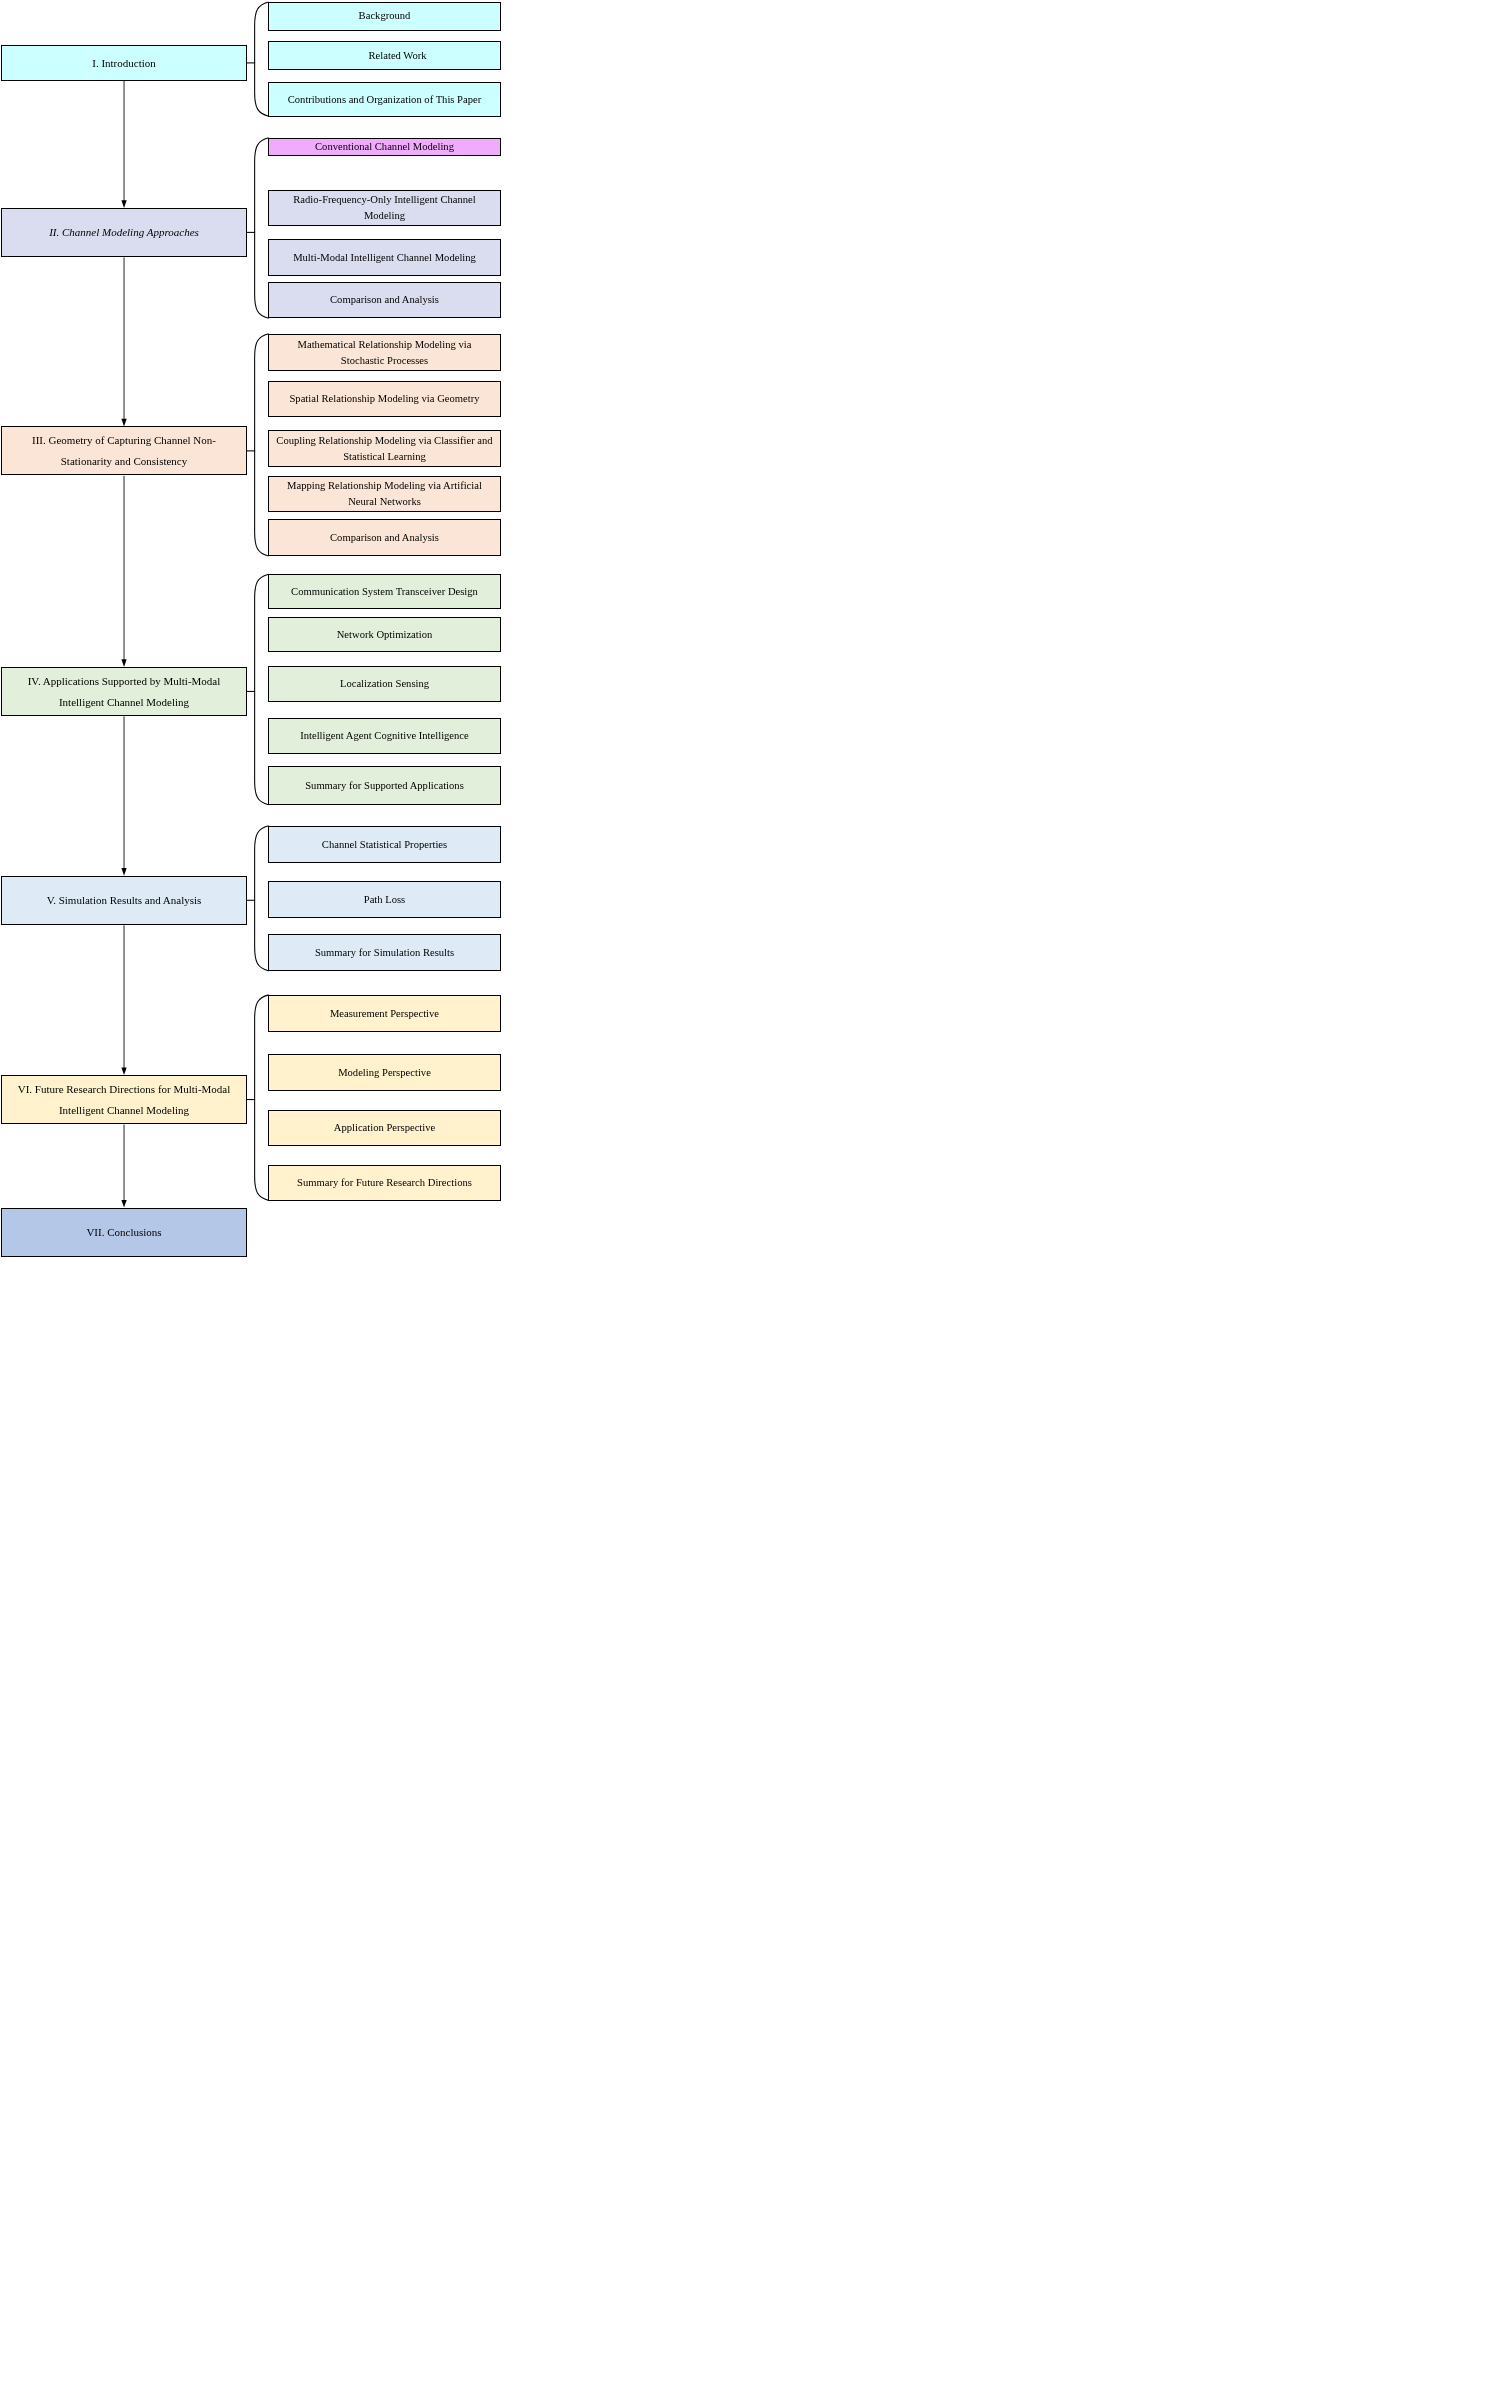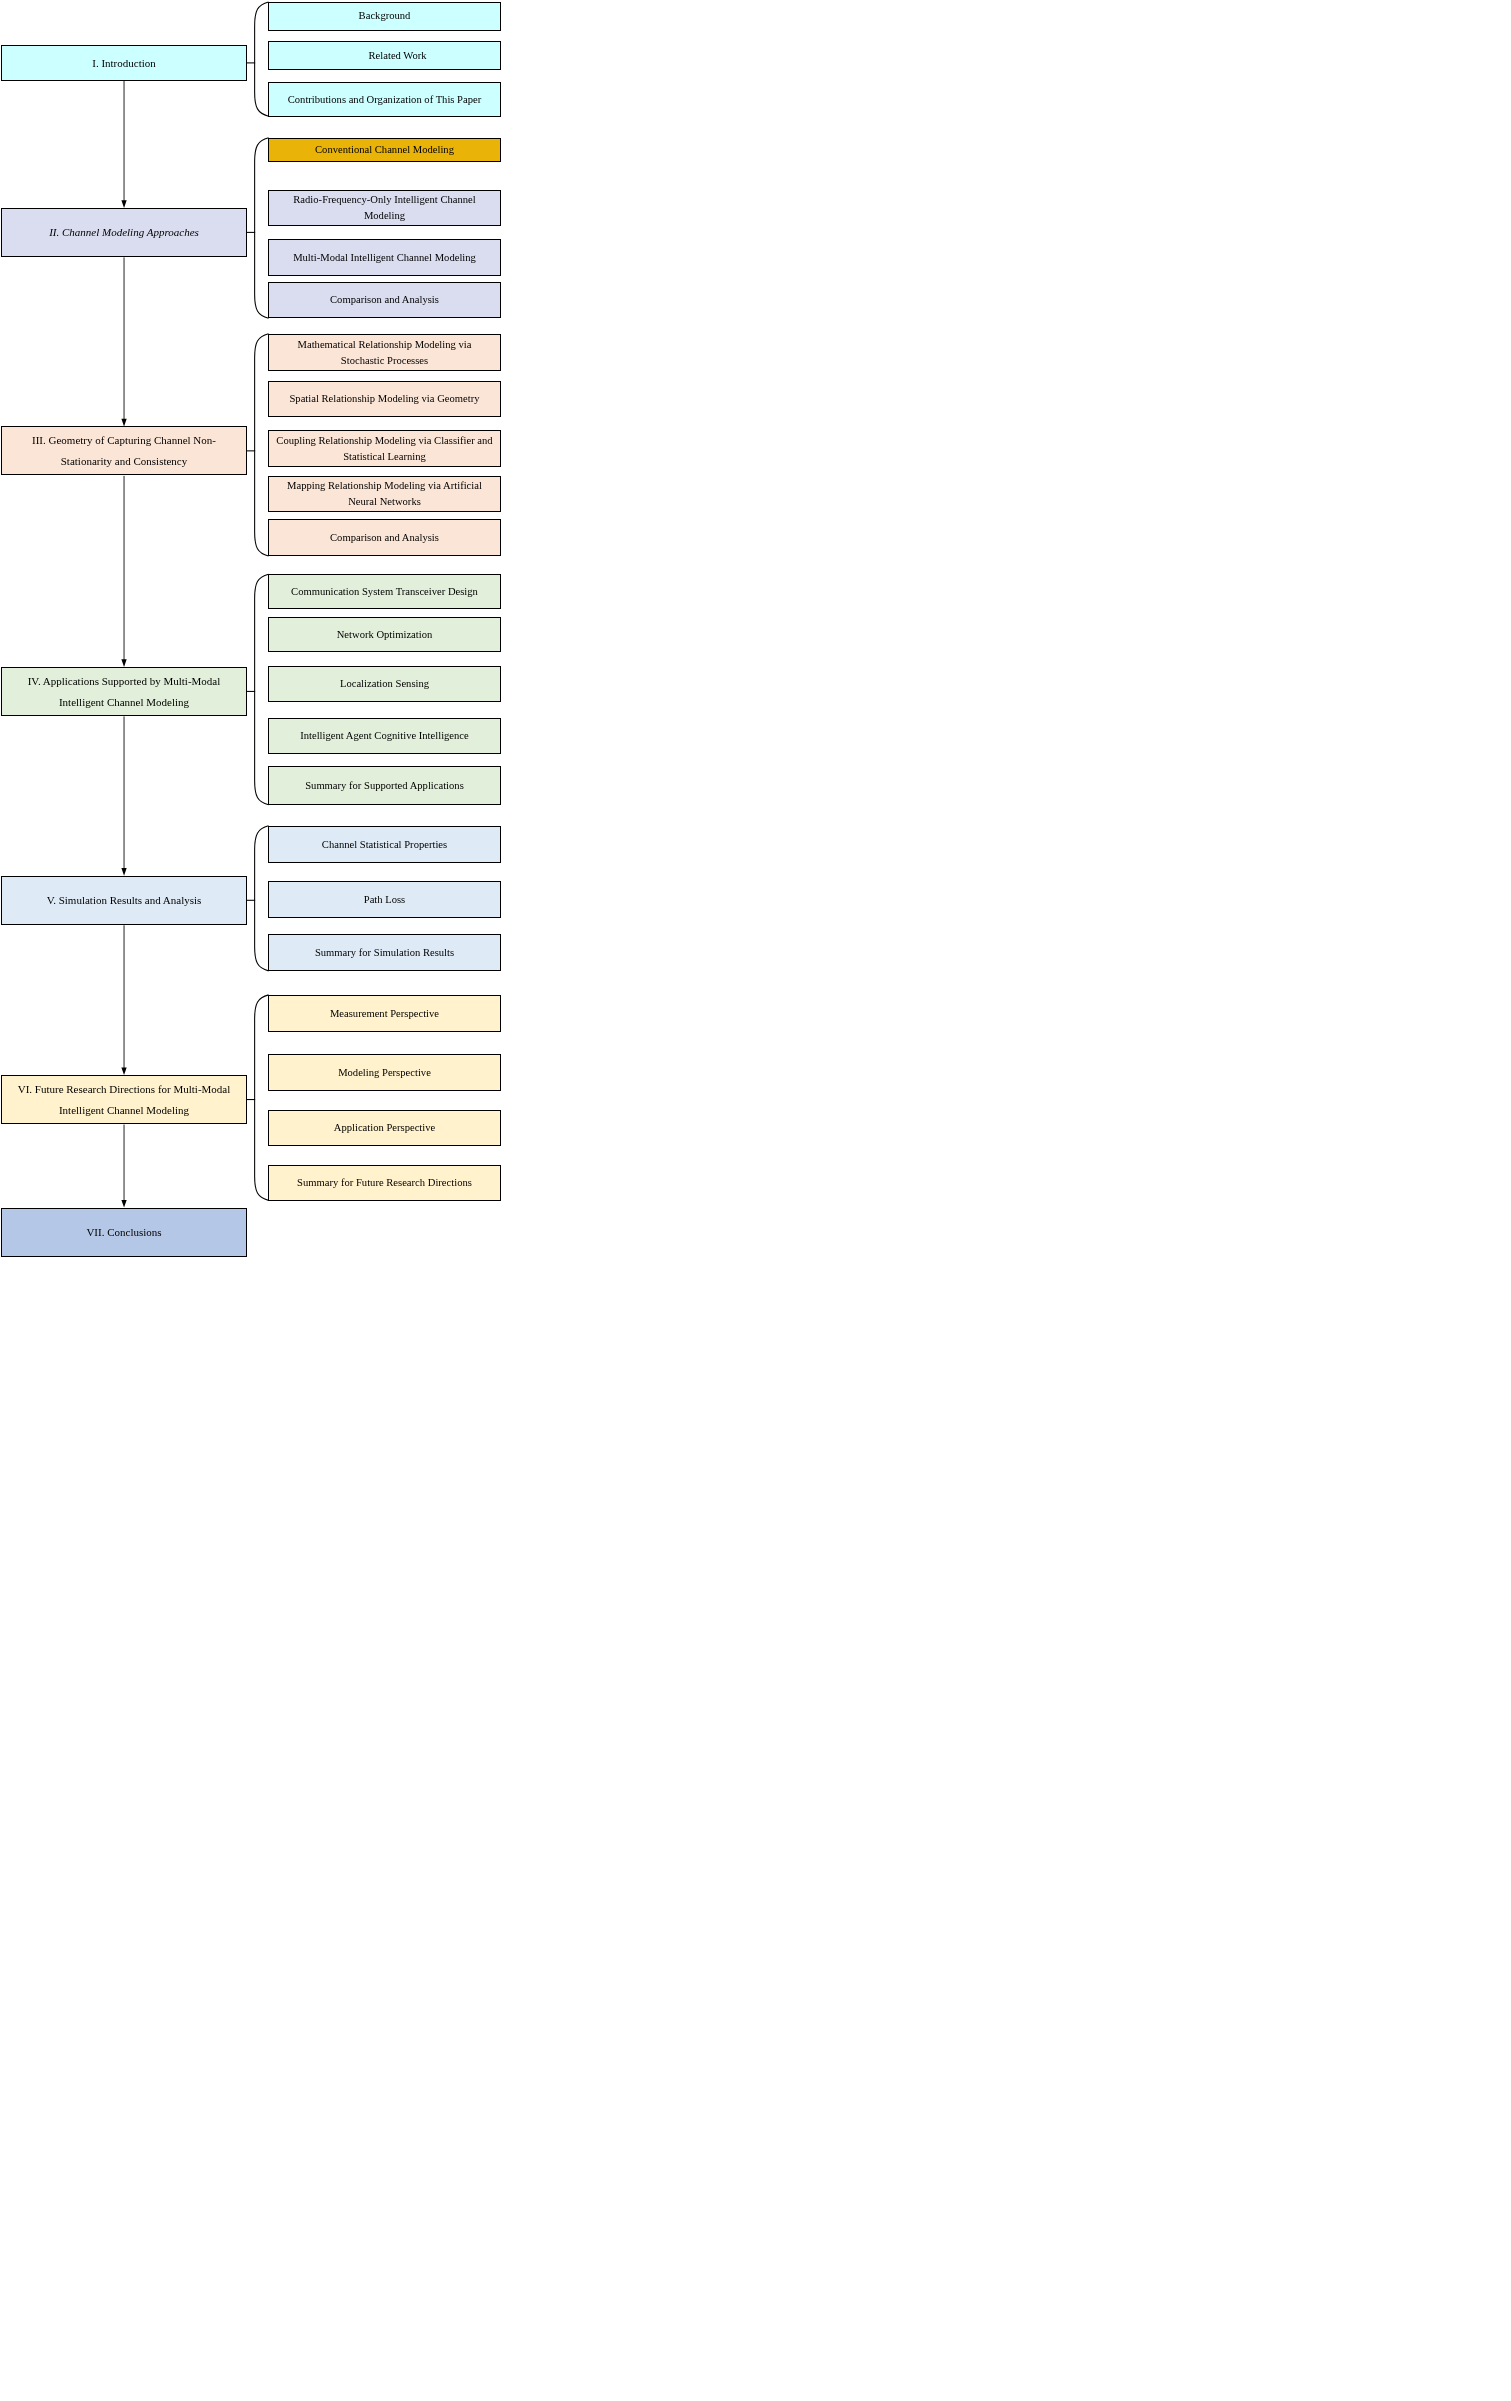--- a/index.html
+++ b/index.html
@@ -125,21 +125,21 @@
   <div class="subbox" style="top: 1.9px; height: 29px; background-color: rgb(204, 255, 255);">
     <span>Background</span>
   </div>
   <div class="subbox" style="top: 41px; height: 29px; background-color: rgb(204, 255, 255); padding-left: 32px;">
     <span>Related Work</span>
   </div>
   <div class="subbox" style="top: 82px; height: 35px; background-color: rgb(204, 255, 255);">
     <span>Contributions and Organization of This Paper</span>
   </div>
 
-  <div class="subbox" style="top: 138px; height: 24px; background-color: #eab308;">
+  <div class="subbox" style="top: 138px; height: 18px; background-color: #f0abfc;">
     <span>Conventional Channel Modeling</span>
   </div>
   <div class="subbox" style="top: 190px; height: 36px; background-color: rgb(218, 221, 239);">
     <span>Radio-Frequency-Only Intelligent Channel Modeling</span>
   </div>
   <div class="subbox" style="top: 239px; height: 37px; background-color: rgb(218, 221, 239);">
     <span>Multi-Modal Intelligent Channel Modeling</span>
   </div>
   <div class="subbox" style="top: 282px; height: 36px; background-color: rgb(218, 221, 239);">
     <span>Comparison and Analysis</span>

